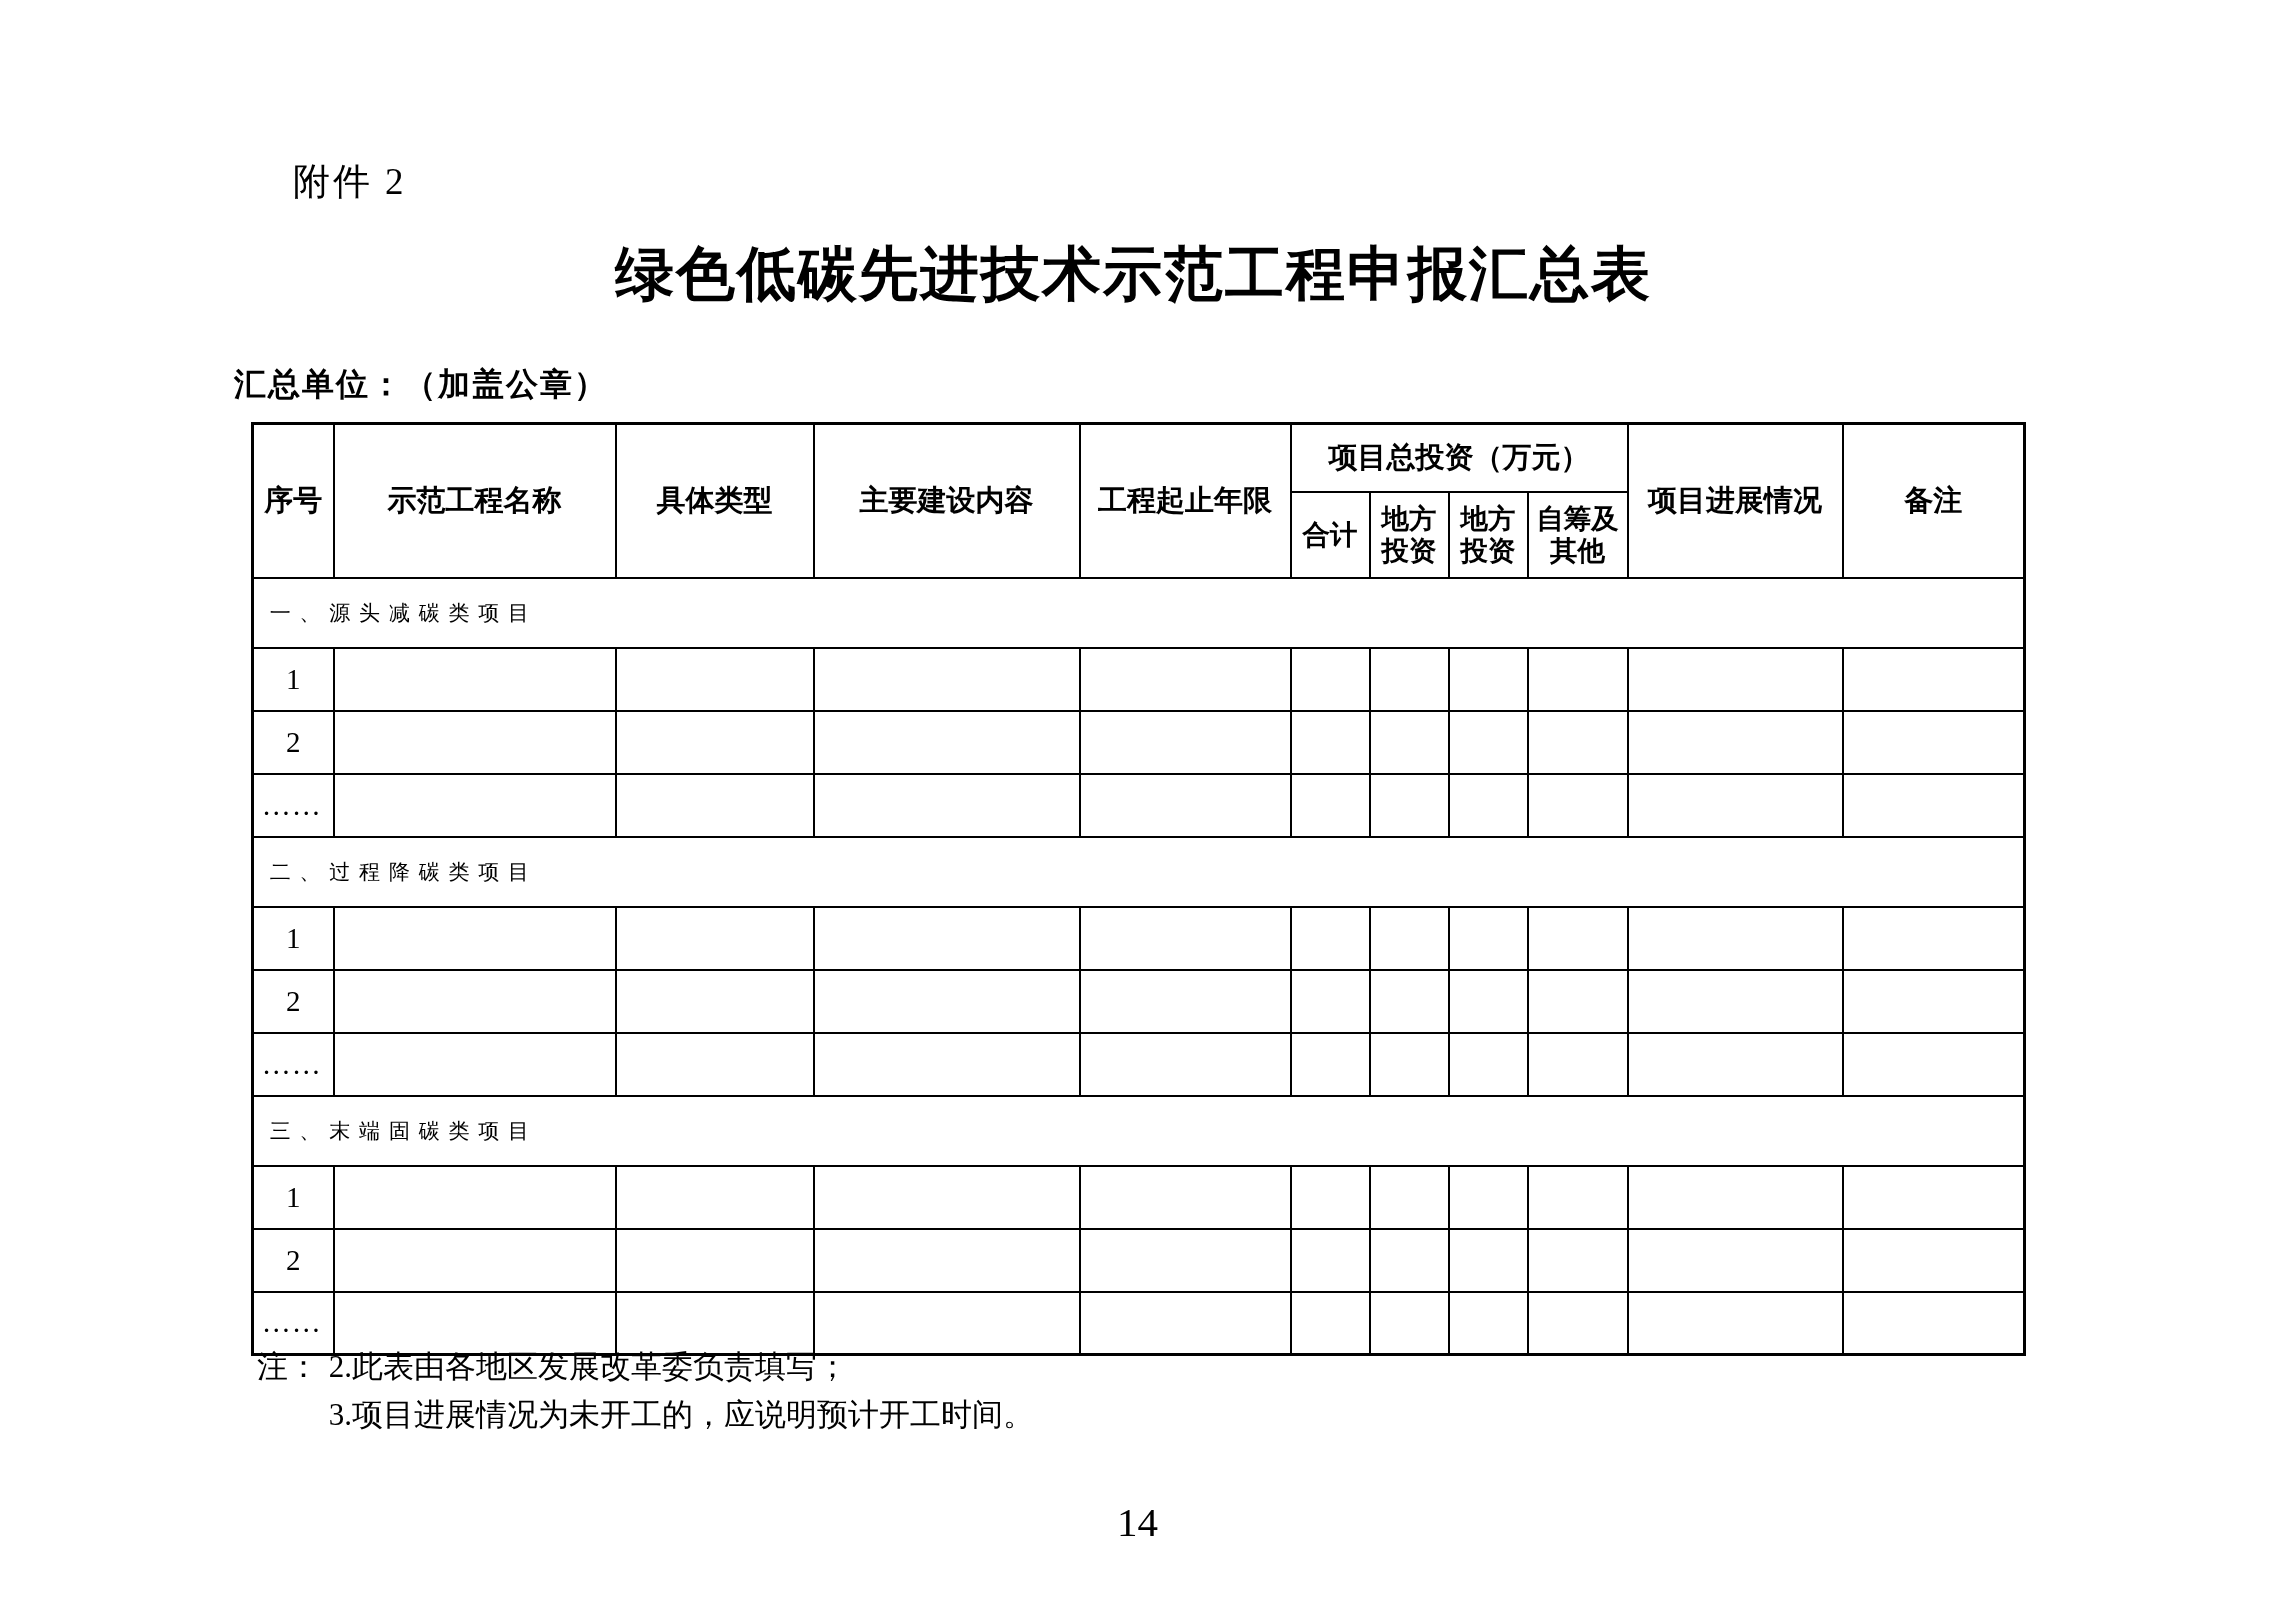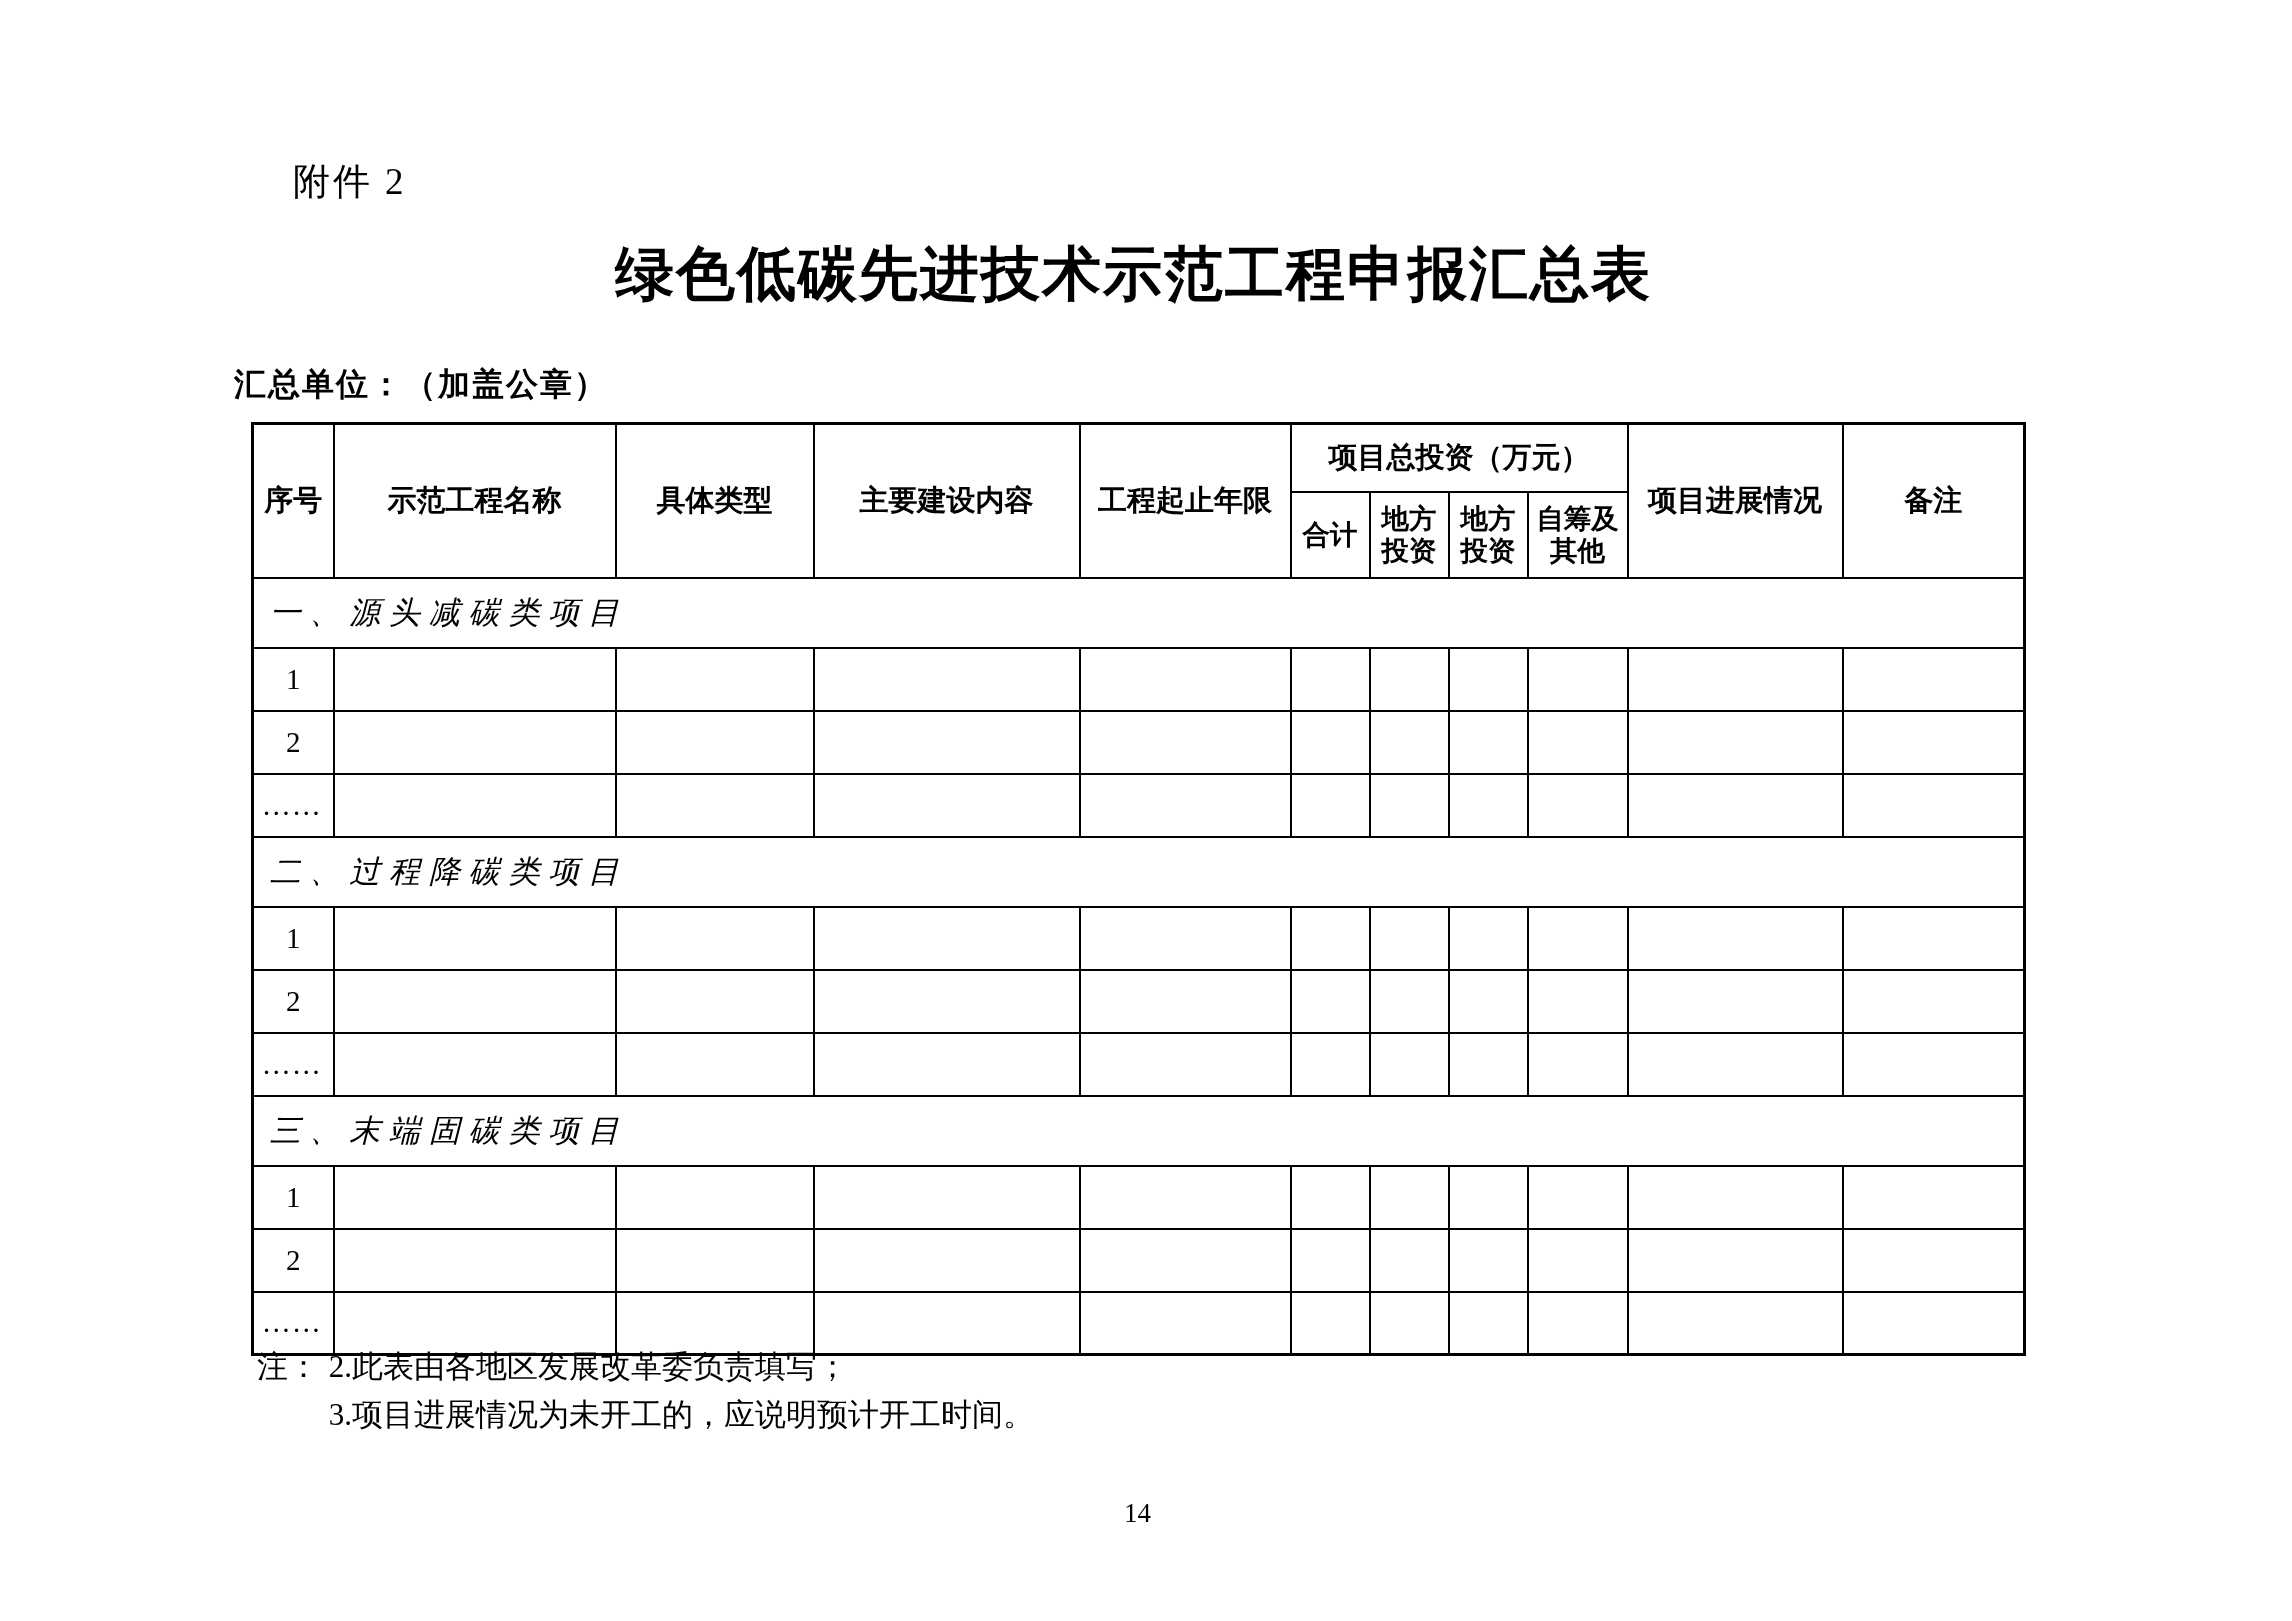--- a/index.html
+++ b/index.html
@@ -48,24 +48,23 @@
     font-family:"Liberation Sans", sans-serif;
     font-weight:bold;
     font-size:29px;
     line-height:1.15;
   }
   tr.h2 th{font-size:27.4px;}
   tr.section-row{height:70px;}
   tr.section-row td{
     text-align:left;
     padding-left:15.7px;
-    font-size:31px;
+    font-size:21px;
     letter-spacing:8.8px;
     font-family:"Liberation Serif", serif;
-    font-style:italic;
   }
   tr.data-row{height:63px;}
   tr.data-row td.num{
     font-size:29px;
     font-family:"Liberation Serif", serif;
   }
   tr.data-row td.num.dots{
     text-align:left;
     padding-left:7.8px;
     letter-spacing:1px;
@@ -74,21 +73,21 @@
     position:absolute;left:257px;top:1343px;
     font-size:31px;line-height:48px;
     font-family:"Liberation Serif", serif;
     display:flex;
   }
   .notes .prefix{white-space:nowrap;}
   .notes .items{margin-left:9.8px;}
   .page-num{
     position:absolute;left:251px;top:1498px;width:1773px;
     text-align:center;
-    font-size:27px;
+    font-size:41px;
     font-family:"Liberation Serif", serif;
   }
 </style>
 </head>
 <body>
 
 <div class="page">
 
   <div class="attachment">附件 2</div>
 

